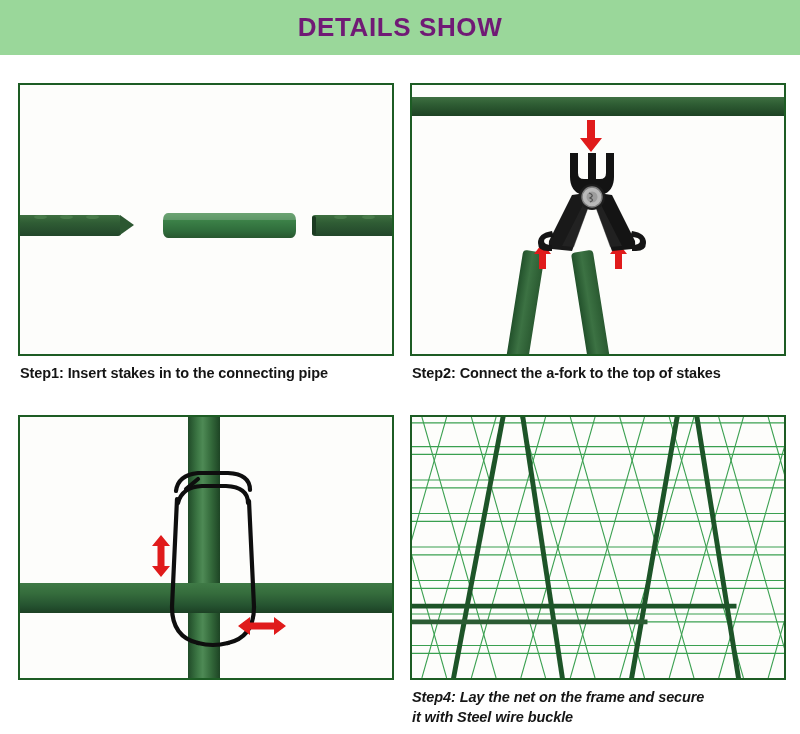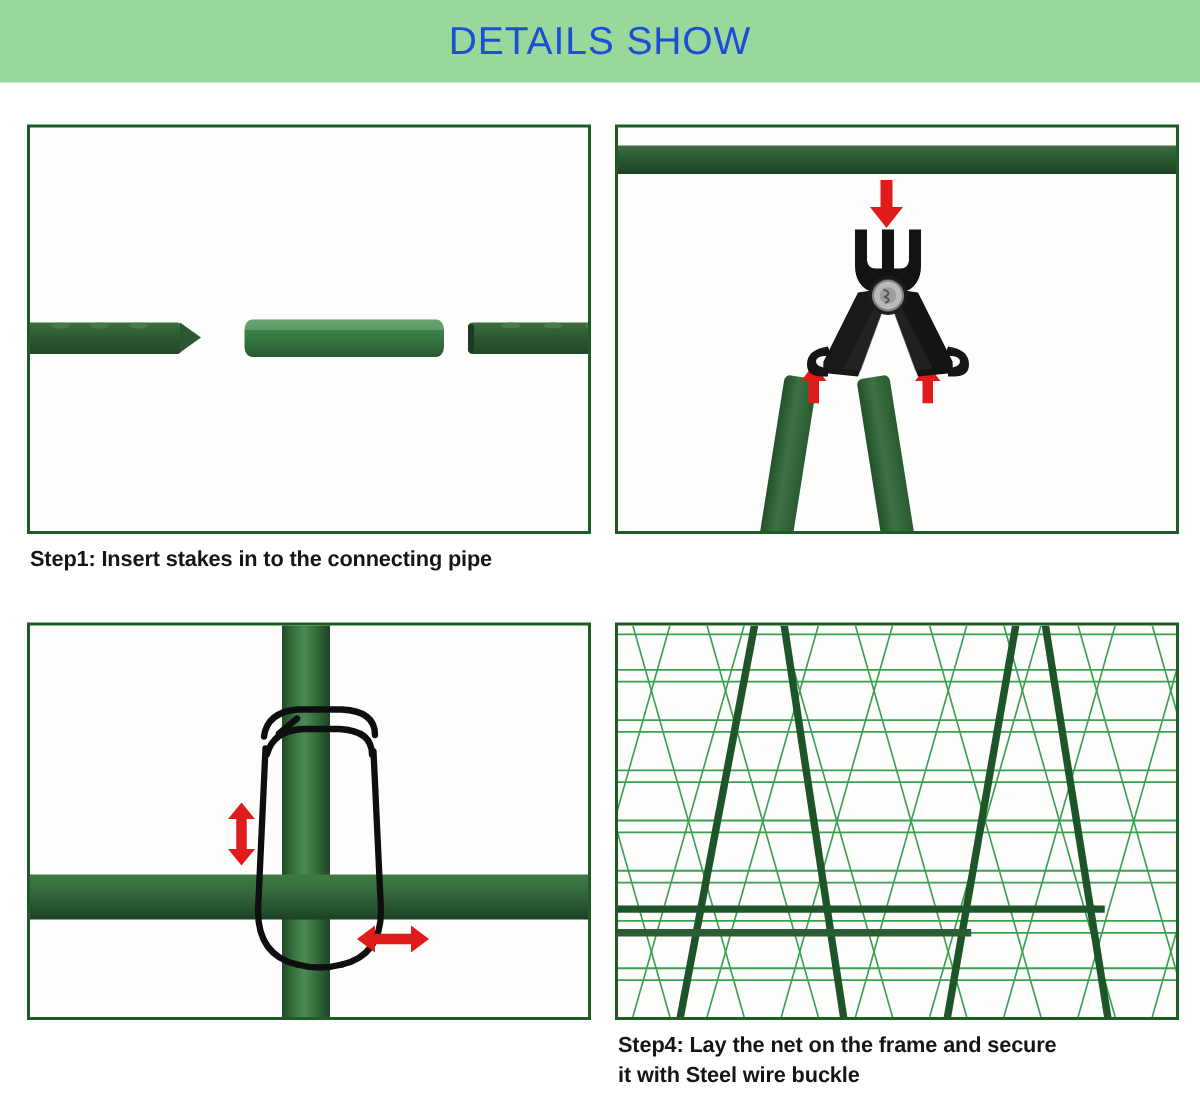--- a/index.html
+++ b/index.html
@@ -10,23 +10,23 @@
     overflow:hidden;
     position:relative;
   }
   
   .header{
     position:absolute;left:0;top:0;width:800px;height:55px;
     background:#9ad79a;
     display:flex;align-items:center;justify-content:center;
   }
   .header-title{
-    color:#1d4ed8;
+    color:#701a75;
     font-size:26px;
-    font-weight:normal;
+    font-weight:bold;
     letter-spacing:0.6px;
     font-family:"Liberation Sans", sans-serif;
   }
 
   
   .grid{
     position:absolute;left:0;top:55px;width:684px;height:679px;
   }
   .cell{position:absolute;}
   .cell-1{left:18px;top:28px;width:376px;height:273px;}
@@ -48,21 +48,21 @@
     top:100%;
     margin-top:8px;
     width:380px;
     font-size:14.5px;
     font-weight:bold;
     color:#151515;
     line-height:1.35;
     letter-spacing:-0.1px;
     white-space:pre-line;
   }
-  .caption.indent2{white-space:pre-line;}
+  .caption.indent2{white-space:pre-line;font-style:italic;}
 
   
   .p1-wrap{position:absolute;left:0;top:0;width:100%;height:100%;}
   .stake-l{
     position:absolute;left:-4px;top:130px;width:105px;height:21px;
     background:linear-gradient(180deg,#3d6f40 0%,#2f5c34 38%,#22462a 100%);
     border-radius:3px;
   }
   .stake-l:after{
     content:"";position:absolute;right:-13px;top:0;
@@ -196,20 +196,21 @@
         <path d="M20 80 Q6 82 6 92 Q6 100 16 100 L20 100 L20 94 Q12 94 12 90 Q12 86 22 86 Z" fill="#151515"></path>
         <path d="M100 80 Q114 82 114 92 Q114 100 104 100 L100 100 L100 94 Q108 94 108 90 Q108 86 98 86 Z" fill="#151515"></path>
 
         <circle cx="60" cy="46" r="13" fill="#1c1c1c"></circle>
         <circle cx="60" cy="46" r="10" fill="#b9b9b9"></circle>
         <circle cx="60" cy="46" r="10" fill="none" stroke="#7e7e7e" stroke-width="1.4"></circle>
         <circle cx="60" cy="46" r="5.5" fill="#9c9c9c"></circle>
         <path d="M57 42 q6 2 1 5 q5 2 0 4" fill="none" stroke="#4e4e4e" stroke-width="1.2"></path>
       </svg>
     </div>
+    <div class="caption">Step2: Connect the a-fork to the top of stakes</div>
   </div>
 
   <div class="cell cell-3">
     <div class="panel">
       <div class="v-pole"></div>
       <div class="h-pole"></div>
 
       <svg class="clip" viewBox="0 0 110 200">
         <g fill="none" stroke="#0e0e0e" stroke-width="4.2" stroke-linecap="round">
 

